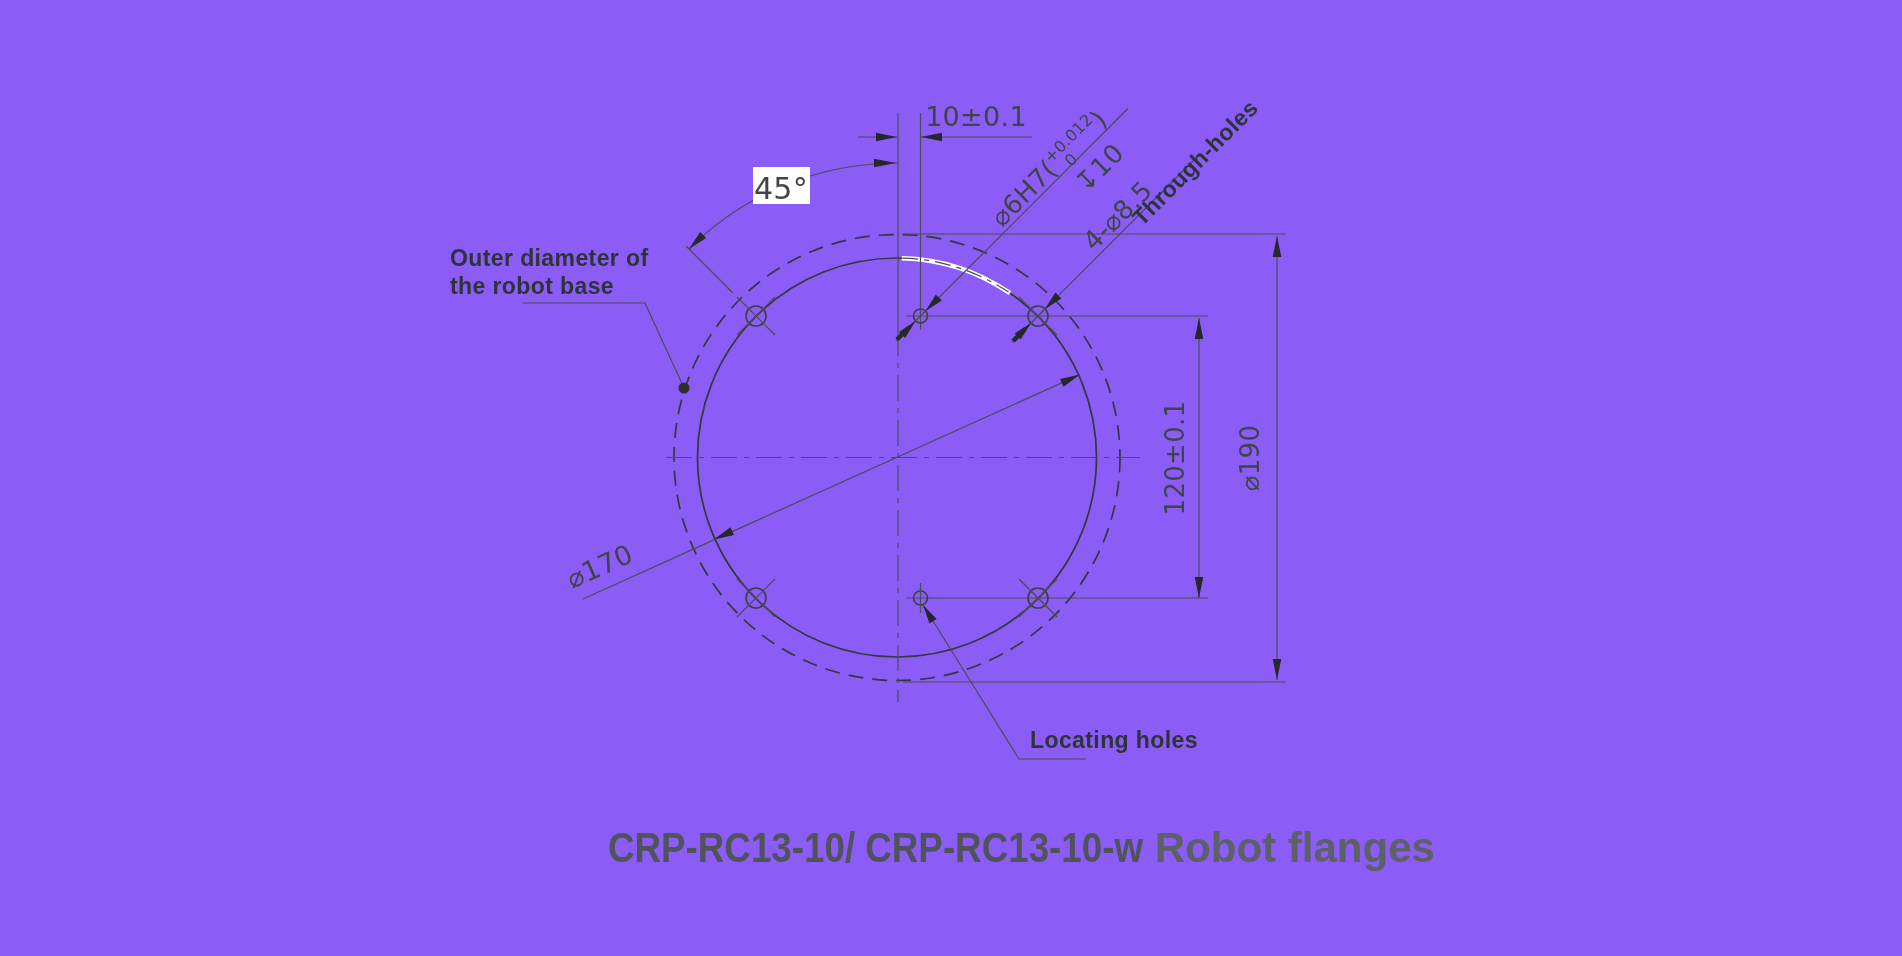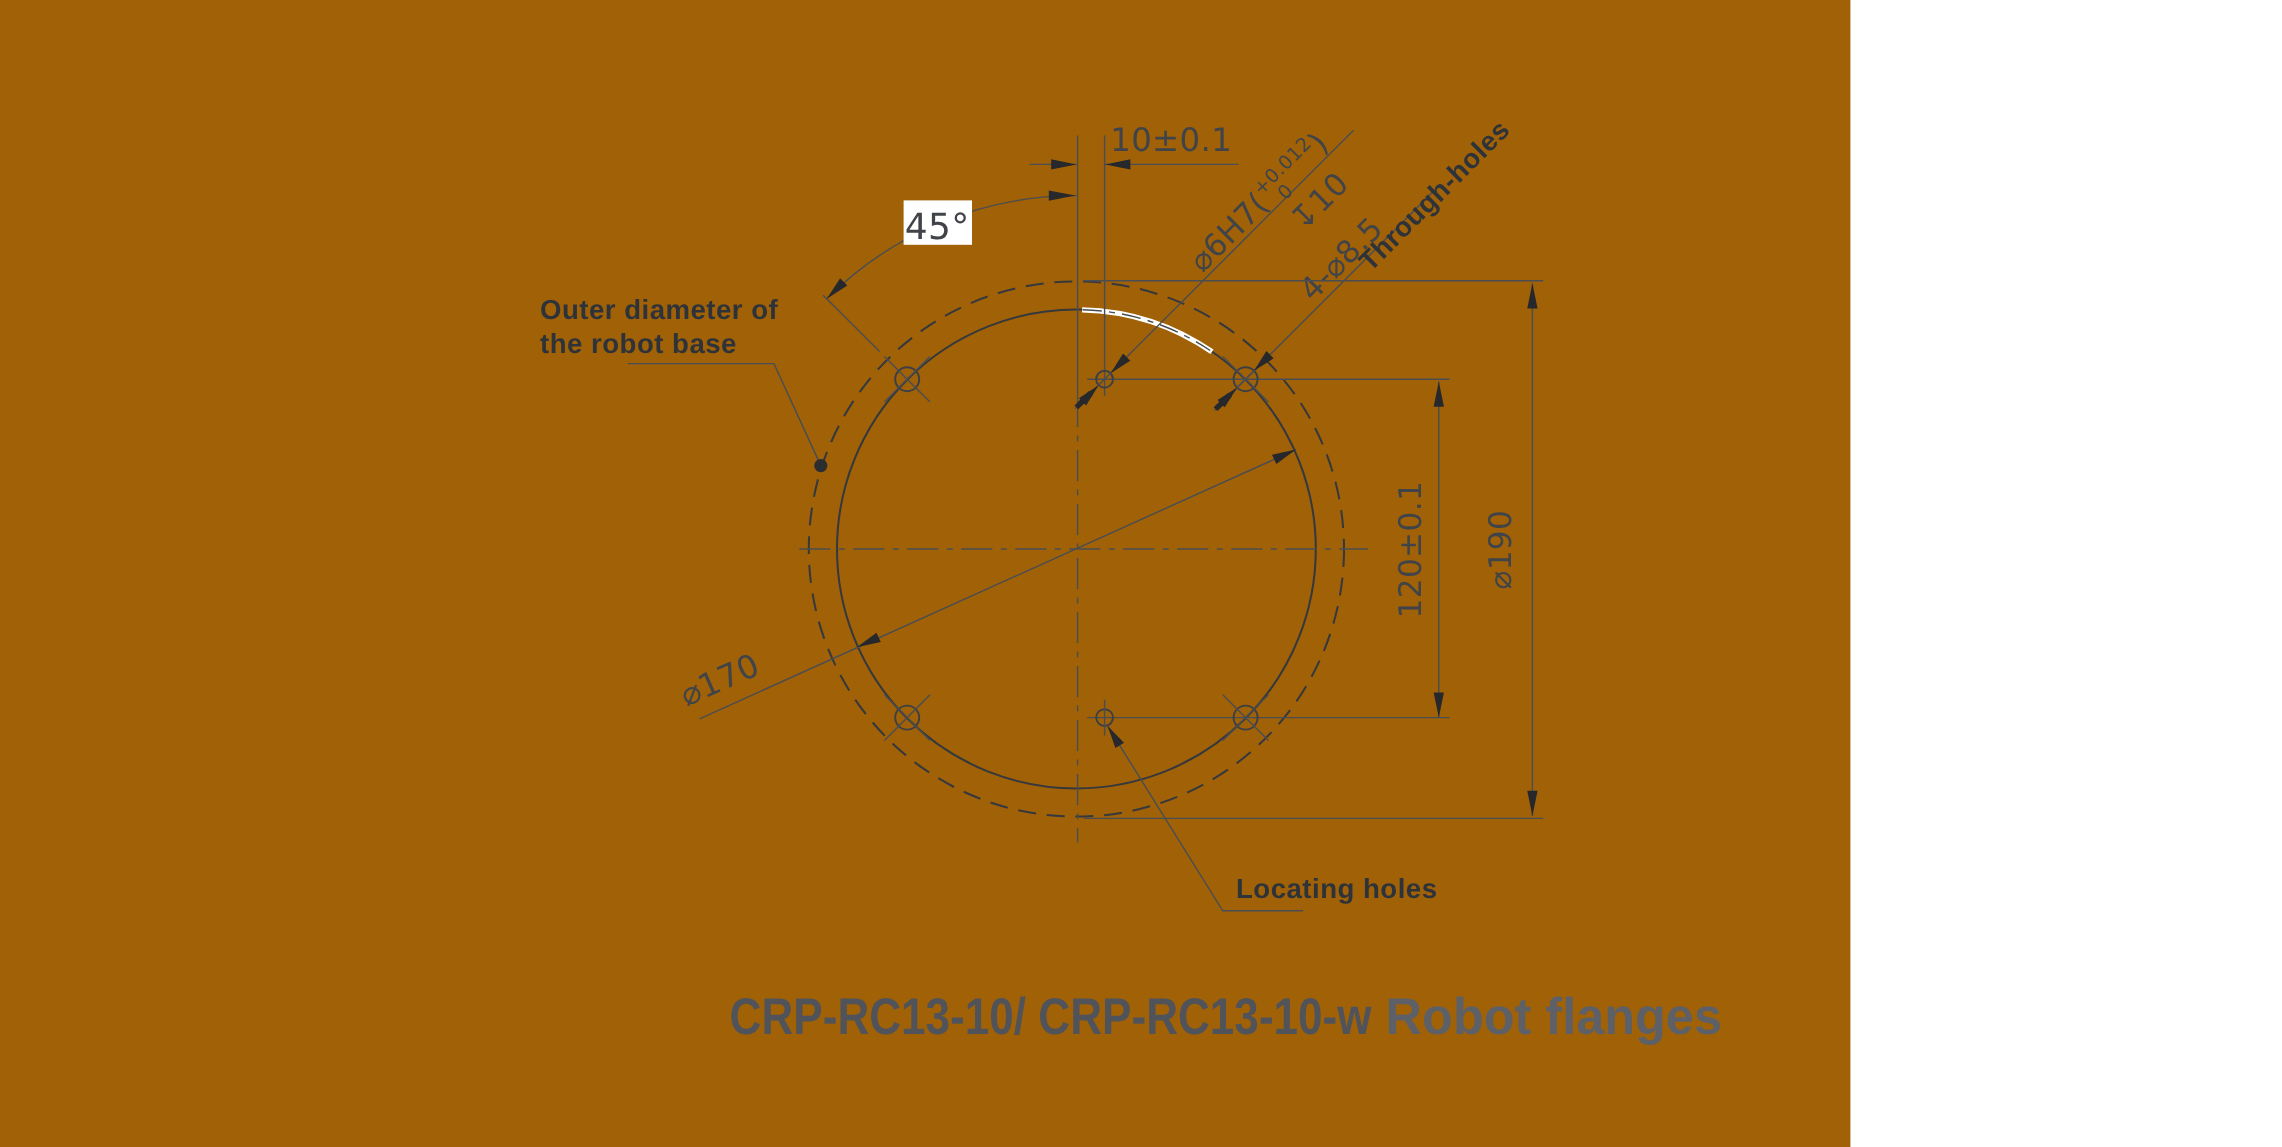--- a/index.html
+++ b/index.html
@@ -1,16 +1,16 @@
 <!DOCTYPE html>
 <html><head>
 <meta charset="utf-8">
 <style>
   html,body{margin:0;padding:0;background:#ffffff;}
-  .stage{position:relative;width:1542px;height:956px;background:#a16207;overflow:hidden;
+  .stage{position:relative;width:1902px;height:956px;background:#8b5cf6;overflow:hidden;
          font-family:"DejaVu Sans",sans-serif;}
   svg{position:absolute;left:0;top:0;}
   .cad-line{stroke:#4a4d51;stroke-width:1.2;fill:none;}
   .cad-thick{stroke:#35383c;stroke-width:1.7;fill:none;}
   .cad-hole{stroke:#3c3f43;stroke-width:1.6;fill:none;}
   .cad-arrow{fill:#26282b;stroke:none;}
   .cad-text{fill:#404449;font-family:"DejaVu Sans",sans-serif;letter-spacing:.3px;}
   .lbl-text{fill:#2e3339;font-family:"Liberation Sans",sans-serif;font-weight:bold;letter-spacing:.4px;}
   .title-a{fill:#50545a;font-family:"Liberation Sans",sans-serif;font-weight:bold;}
   .title-b{fill:#5d6167;font-family:"Liberation Sans",sans-serif;font-weight:bold;}

